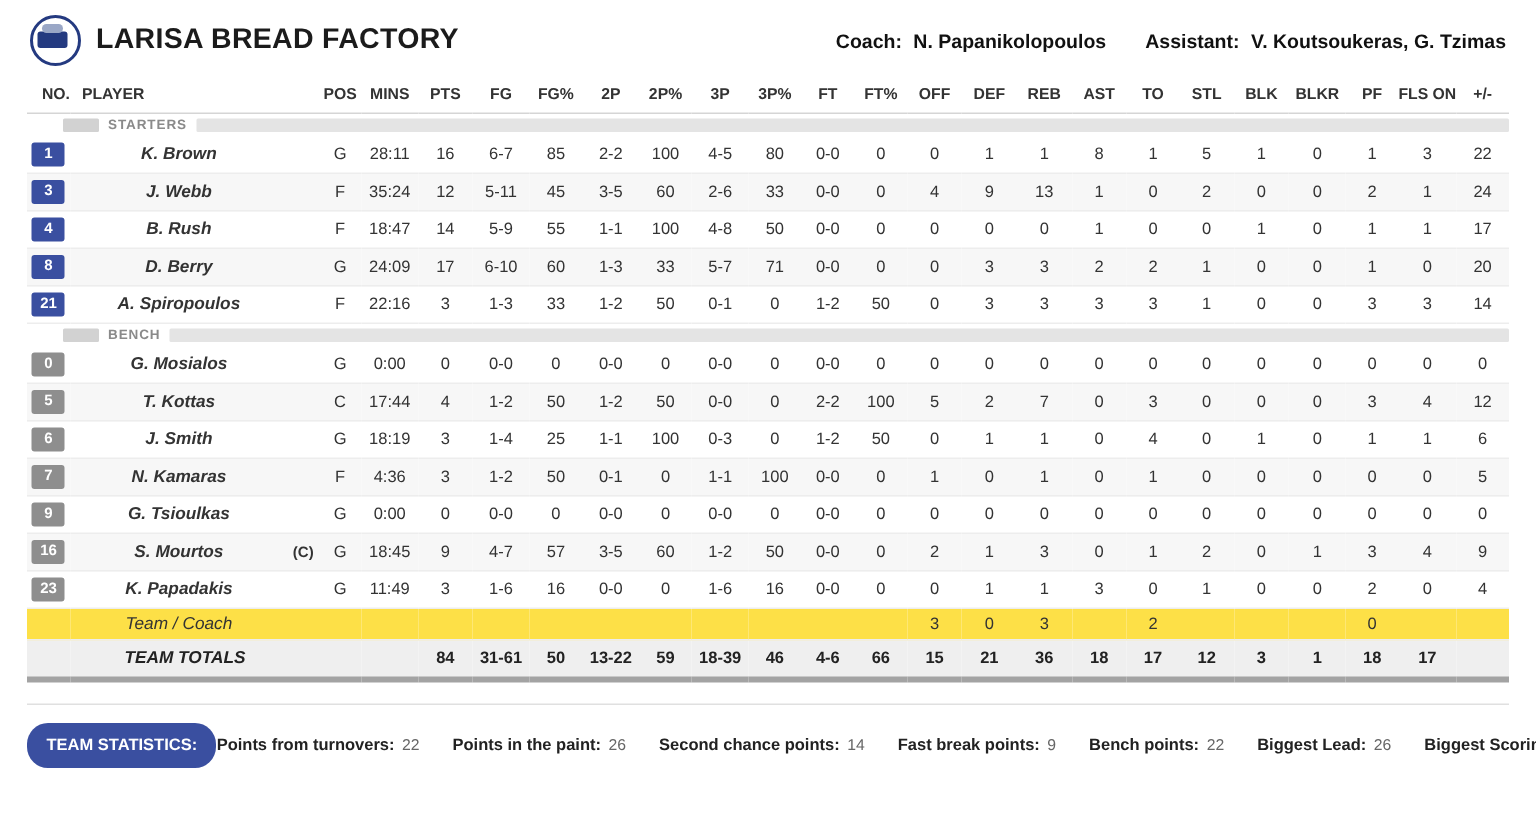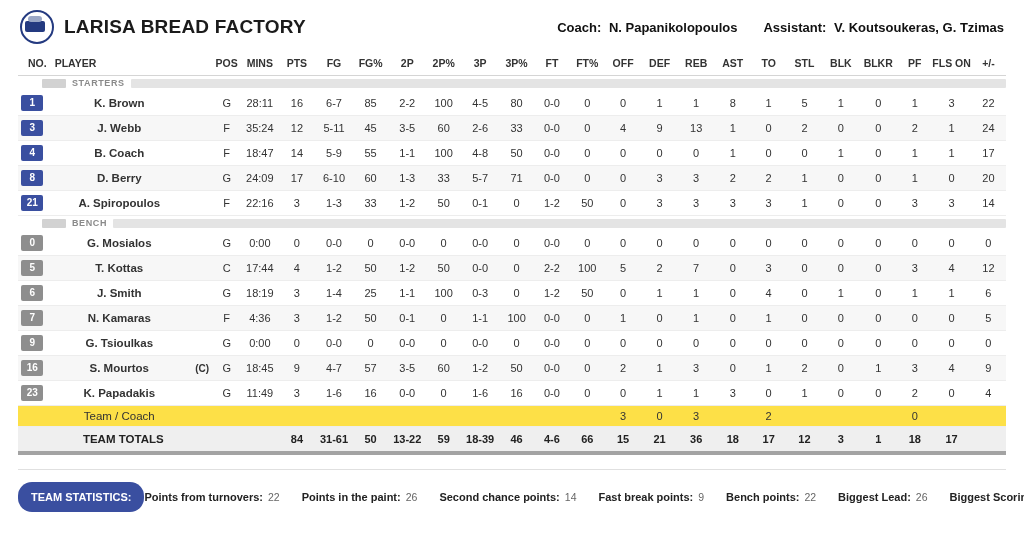--- a/index.html
+++ b/index.html
@@ -137,20 +137,21 @@
     background: #3a4fa0;
     border-radius: 2px;
   }
   .jersey.bench { background: #8e8e8e; }
   td.player-cell {
     text-align: left;
     padding-left: 8px;
     font-weight: bold;
     color: #222;
     font-size: 11.5px;
+    font-style: italic;
   }
   td.capt-cell {
     text-align: center;
     font-size: 10px;
     color: #444;
     font-weight: bold;
   }
 
   tr.section-row td {
     background: #ffffff;
@@ -352,21 +353,21 @@
             <td>0</td>
             <td>2</td>
             <td>0</td>
             <td>0</td>
             <td>2</td>
             <td>1</td>
             <td>24</td>
           </tr>
           <tr class="player-row">
             <td class="num-cell"><span class="jersey">4</span></td>
-            <td class="player-cell">B. Coach</td>
+            <td class="player-cell">B. Rush</td>
             <td class="capt-cell"></td>
             <td>F</td>
             <td>18:47</td>
             <td>14</td>
             <td>5-9</td>
             <td>55</td>
             <td>1-1</td>
             <td>100</td>
             <td>4-8</td>
             <td>50</td>

